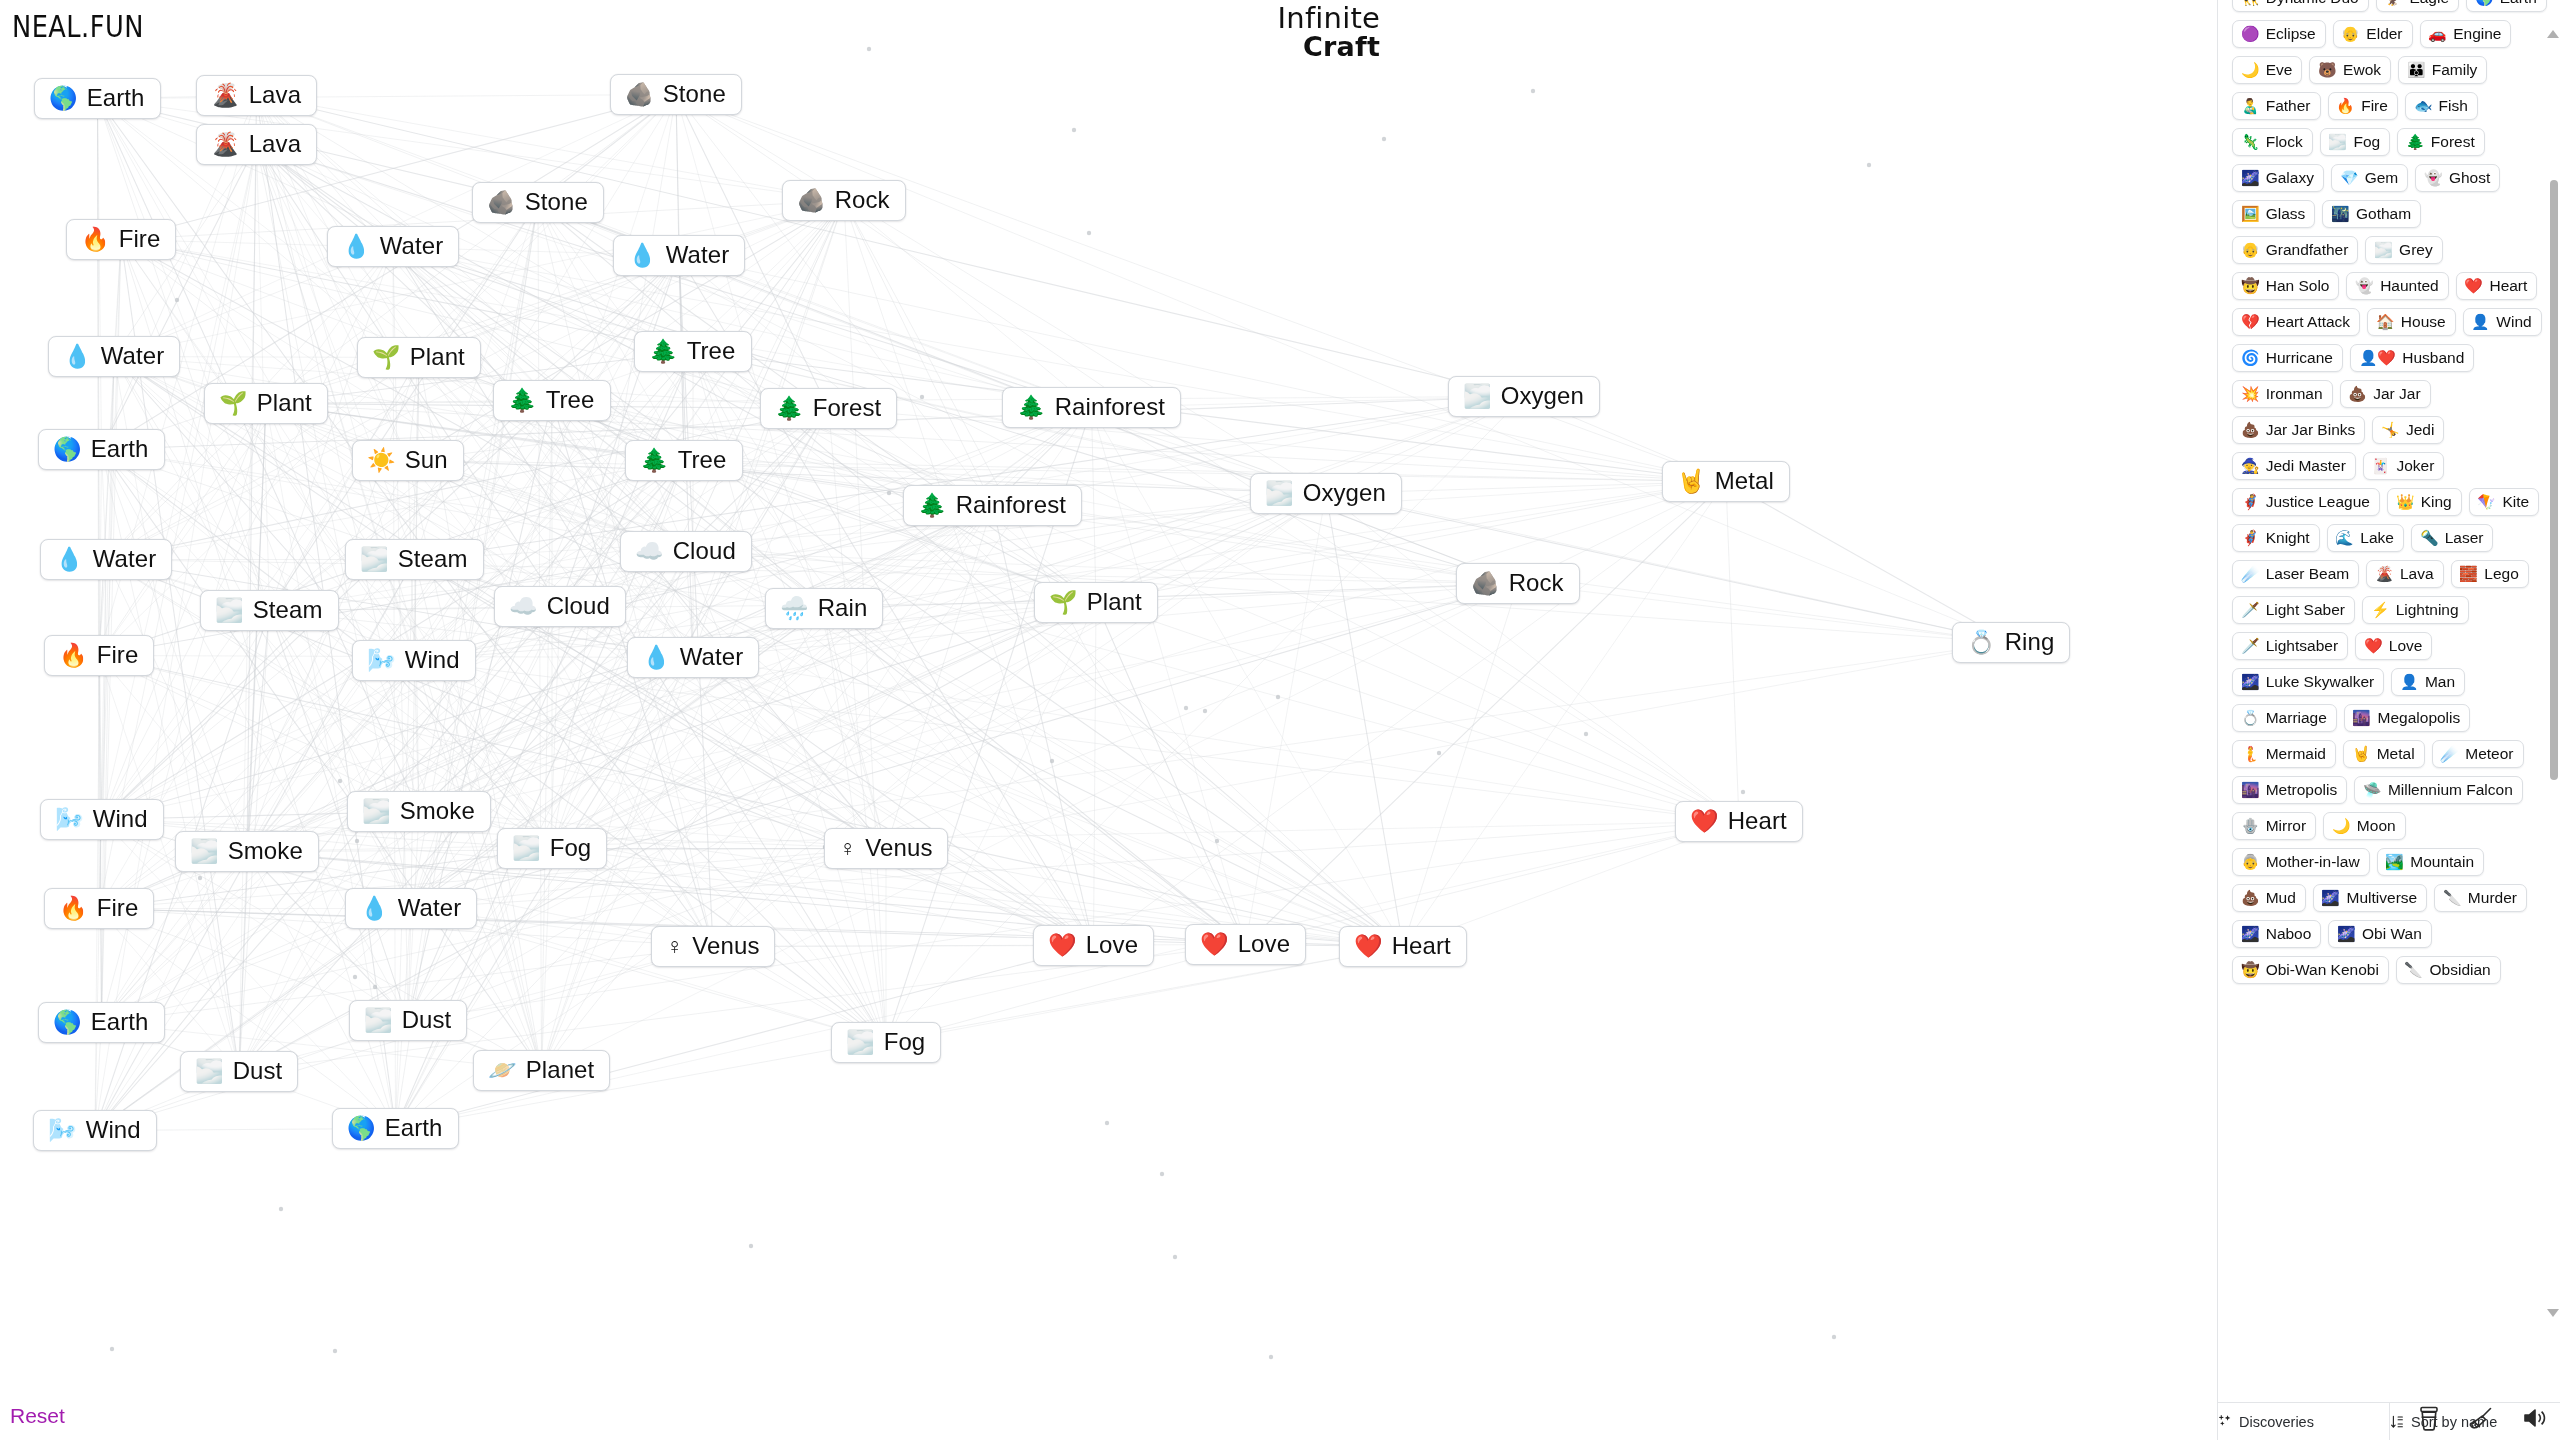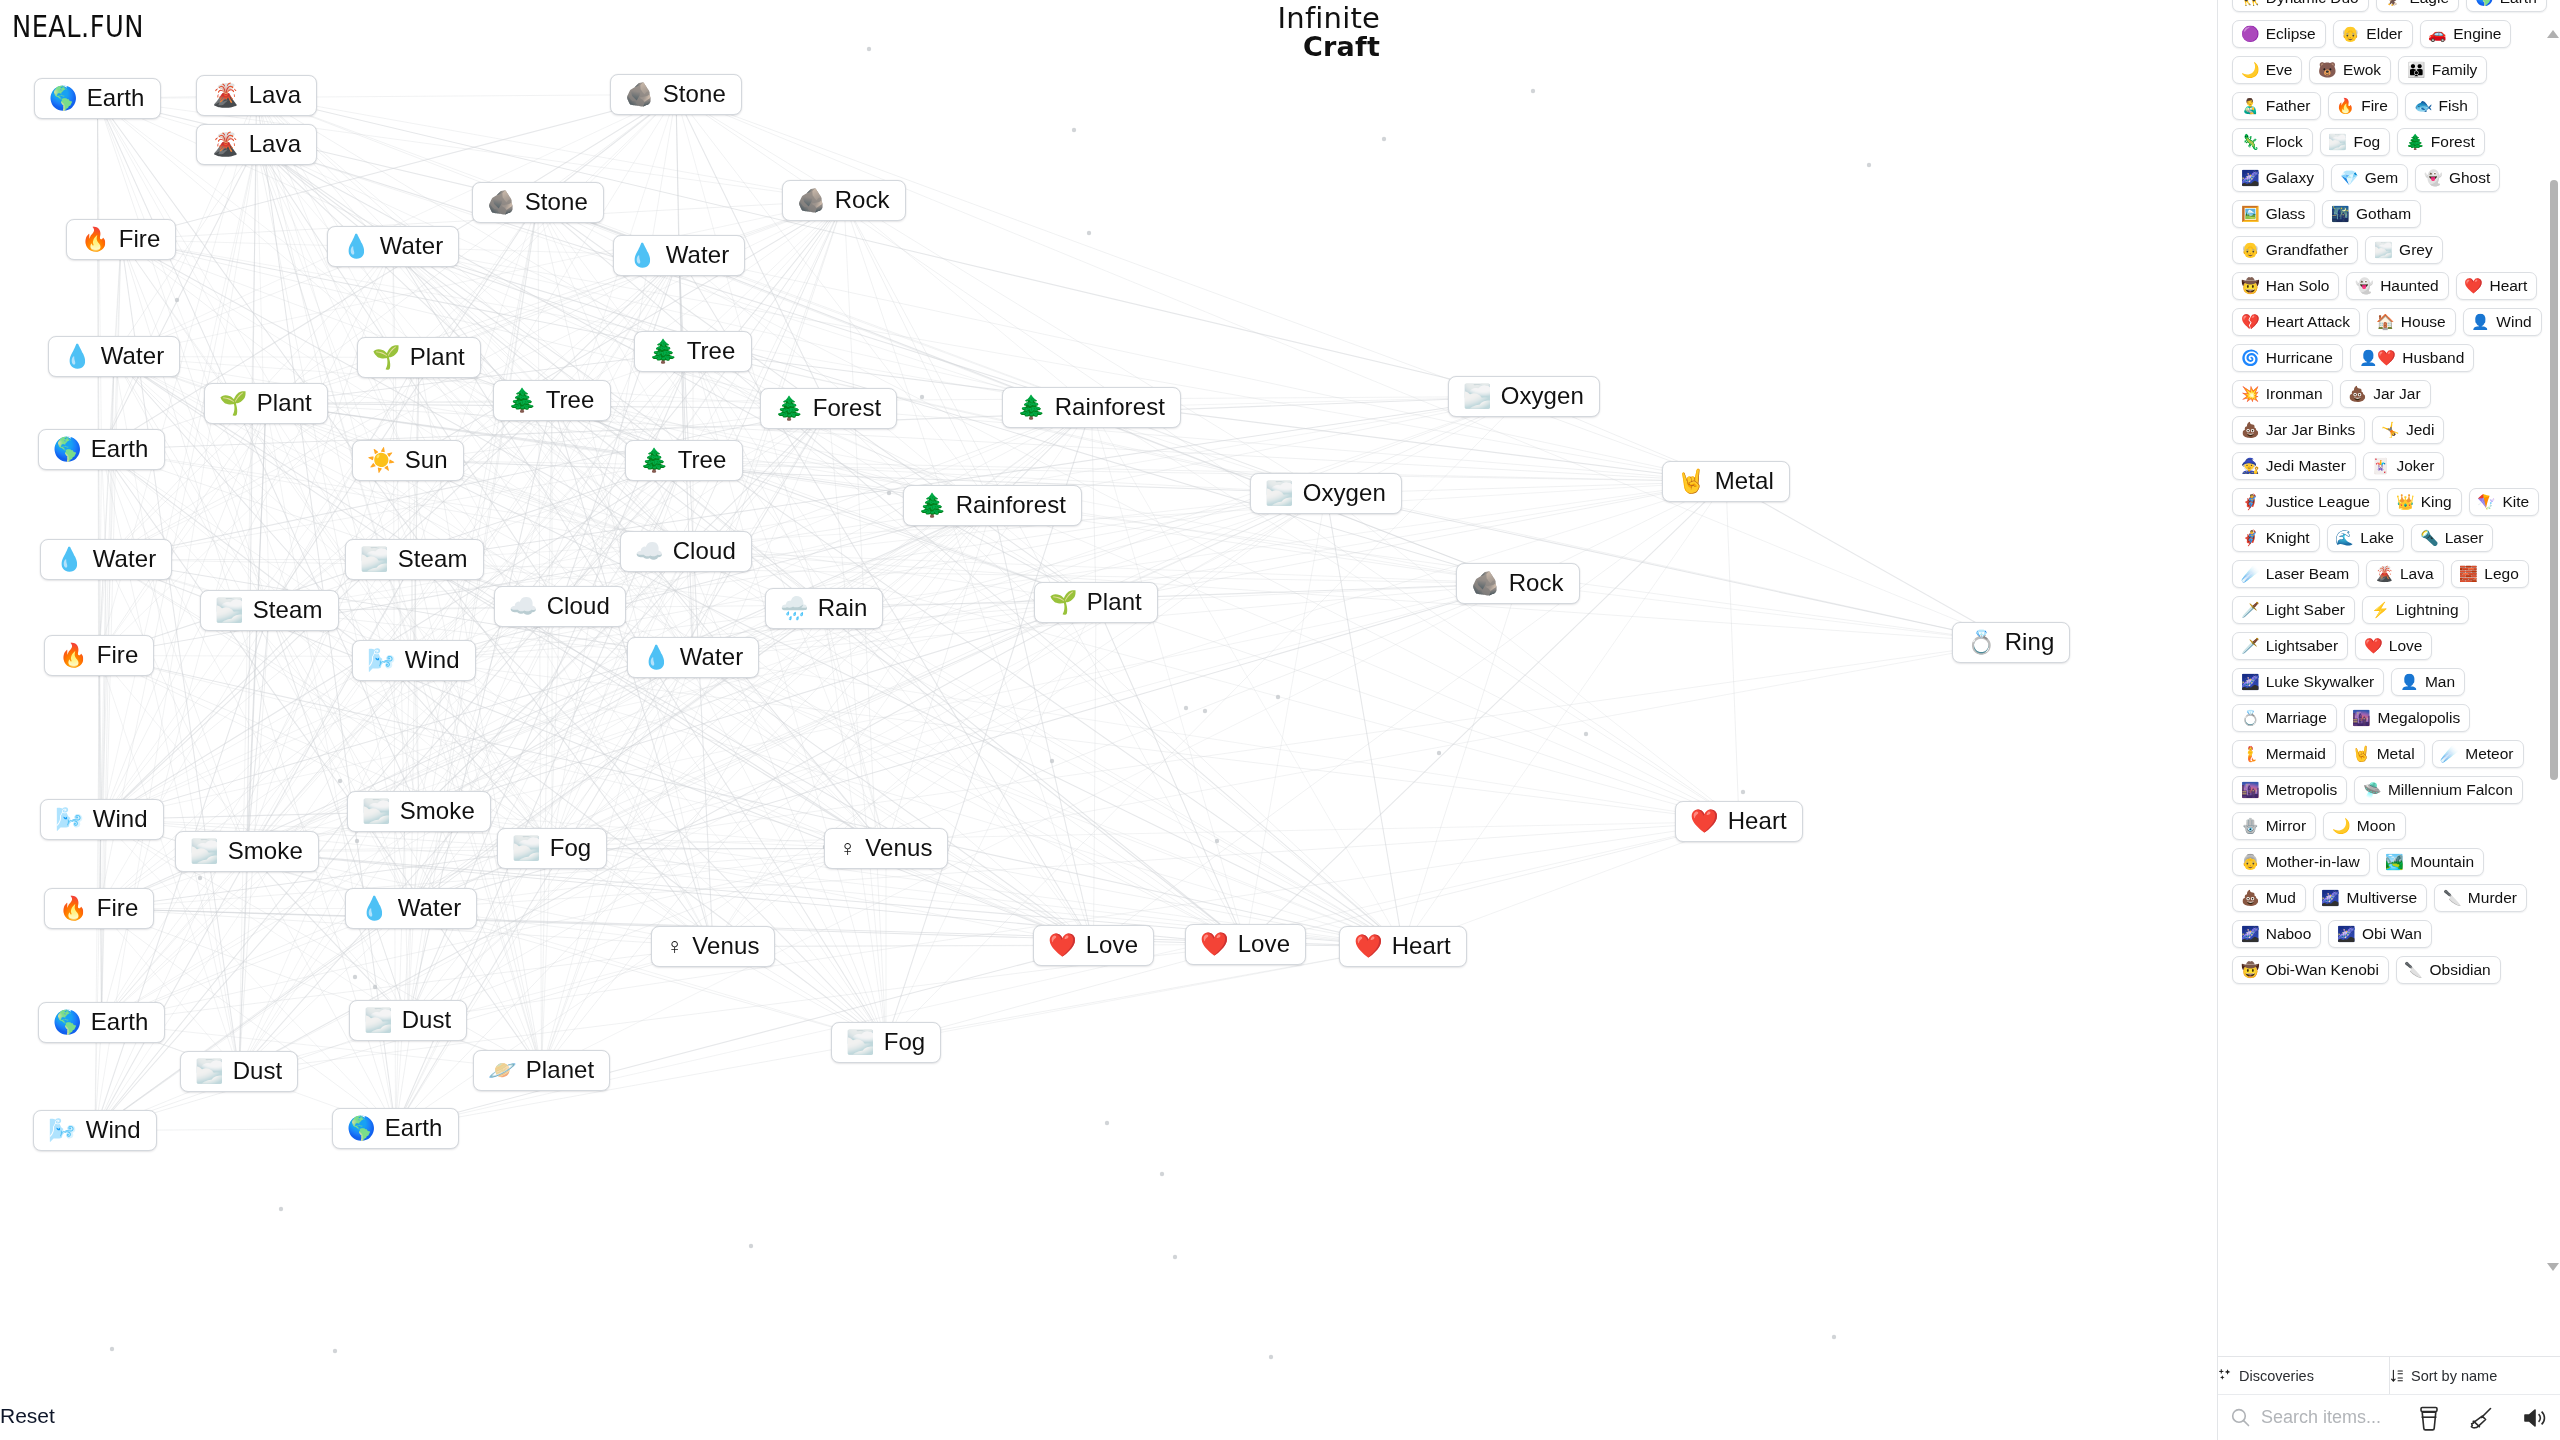--- a/index.html
+++ b/index.html
@@ -58,22 +58,22 @@
     text-align: right;
     line-height: 1.0;
     z-index: 20;
     font-family: "DejaVu Sans", sans-serif;
   }
   #logo .l1 { font-size: 29px; color: #111; display:block; letter-spacing:.2px; }
   #logo .l2 { font-size: 27px; color: #111; font-weight: 700; display:block; letter-spacing:.2px; }
 
   
   #reset {
-    position: absolute; left: 0; bottom: 12px;
-    font-size: 21px; color: #0f172a;
+    position: absolute; left: 10px; bottom: 12px;
+    font-size: 21px; color: #a21caf;
     cursor: pointer; z-index: 30;
   }
 
   
   #canvas-tools {
     position: absolute; right: 10px; bottom: 8px;
     display: flex; align-items: center; gap: 26px;
     z-index: 30;
   }
   #canvas-tools .tool { cursor: pointer; display: flex; align-items: center; }
@@ -1338,23 +1338,14 @@
           <svg class="ico" width="15" height="16" viewBox="0 0 16 17" fill="none" stroke="#1c1c1c" stroke-width="1.15" stroke-linecap="round" stroke-linejoin="round">
             <path d="M3.6 2.4 v11.6 M3.6 14 l1.9 -2.2 M3.6 14 l-1.9 -2.2"></path>
             <path d="M8.6 3.1 h4.6 M8.6 6.1 h4.6"></path>
             <path d="M8.6 10.6 h4.6 M8.6 13.6 h4.6"></path>
           </svg>
         </span>
         <span>Sort by name</span>
       </div>
     </div>
 
-    <div id="search-bar">
-      <span>
-        <svg class="ico" width="21" height="21" viewBox="0 0 22 22" fill="none" stroke="#b0b3b7" stroke-width="1.7" stroke-linecap="round">
-          <circle cx="9.4" cy="9.4" r="6.6"></circle>
-          <line x1="14.3" y1="14.3" x2="19.4" y2="19.4"></line>
-        </svg>
-      </span>
-      <input id="search-input" type="text" placeholder="Search items..." style="">
-    </div>
   </div>
 </div>
 
 </body></html>

